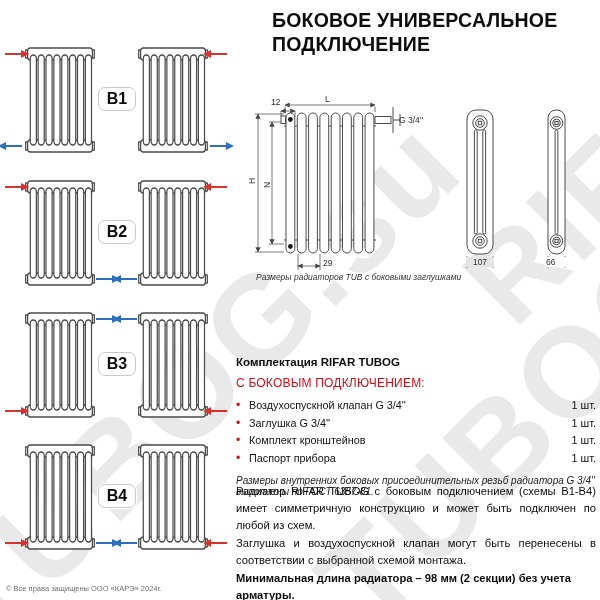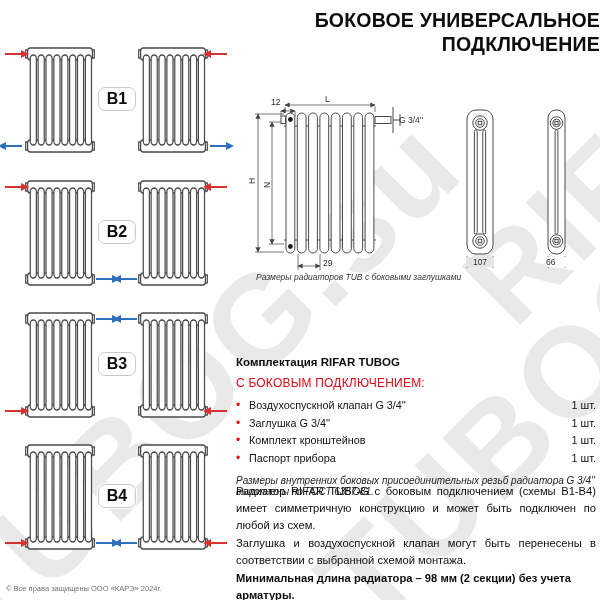--- a/index.html
+++ b/index.html
@@ -7,21 +7,21 @@
        font-family:"Liberation Sans", sans-serif;color:#111}
   
   .wm-layer{position:absolute;inset:0;z-index:0;overflow:hidden}
   .wm{position:absolute;font-weight:bold;color:#e9e9e9;white-space:nowrap;
       transform:rotate(-45deg);transform-origin:0 0;letter-spacing:4px;user-select:none}
   .wm1{left:-95px;top:570px;font-size:128px}
   .wm2{left:-30px;top:868px;font-size:128px}
   .wm3{left:436px;top:252px;font-size:120px}
   .content{position:absolute;inset:0;z-index:1}
   
-  .title{position:absolute;right:0;top:8px;width:320px;text-align:right;
+  .title{position:absolute;right:8px;top:8px;width:320px;text-align:left;
          font-weight:bold;font-size:19.5px;line-height:24px;letter-spacing:.2px;color:#0d0d0d}
   
   .schemes{position:absolute;left:0;top:0;width:232px;height:600px}
   .srow{position:absolute;left:0;width:232px;height:110px}
   .rb1{top:45px}.rb2{top:178px}.rb3{top:310px}.rb4{top:442px}
   .rad{position:absolute;top:0;width:70px;height:110px}
   .rad.lft{left:25px}.rad.rgt{left:138px}
   .slabel{position:absolute;left:98px;top:42px;width:36px;height:22px;background:#fff;
           border:1.5px solid #c9c9c9;border-radius:7px;text-align:center;
           font-weight:bold;font-size:16px;line-height:22px;color:#0d0d0d;

